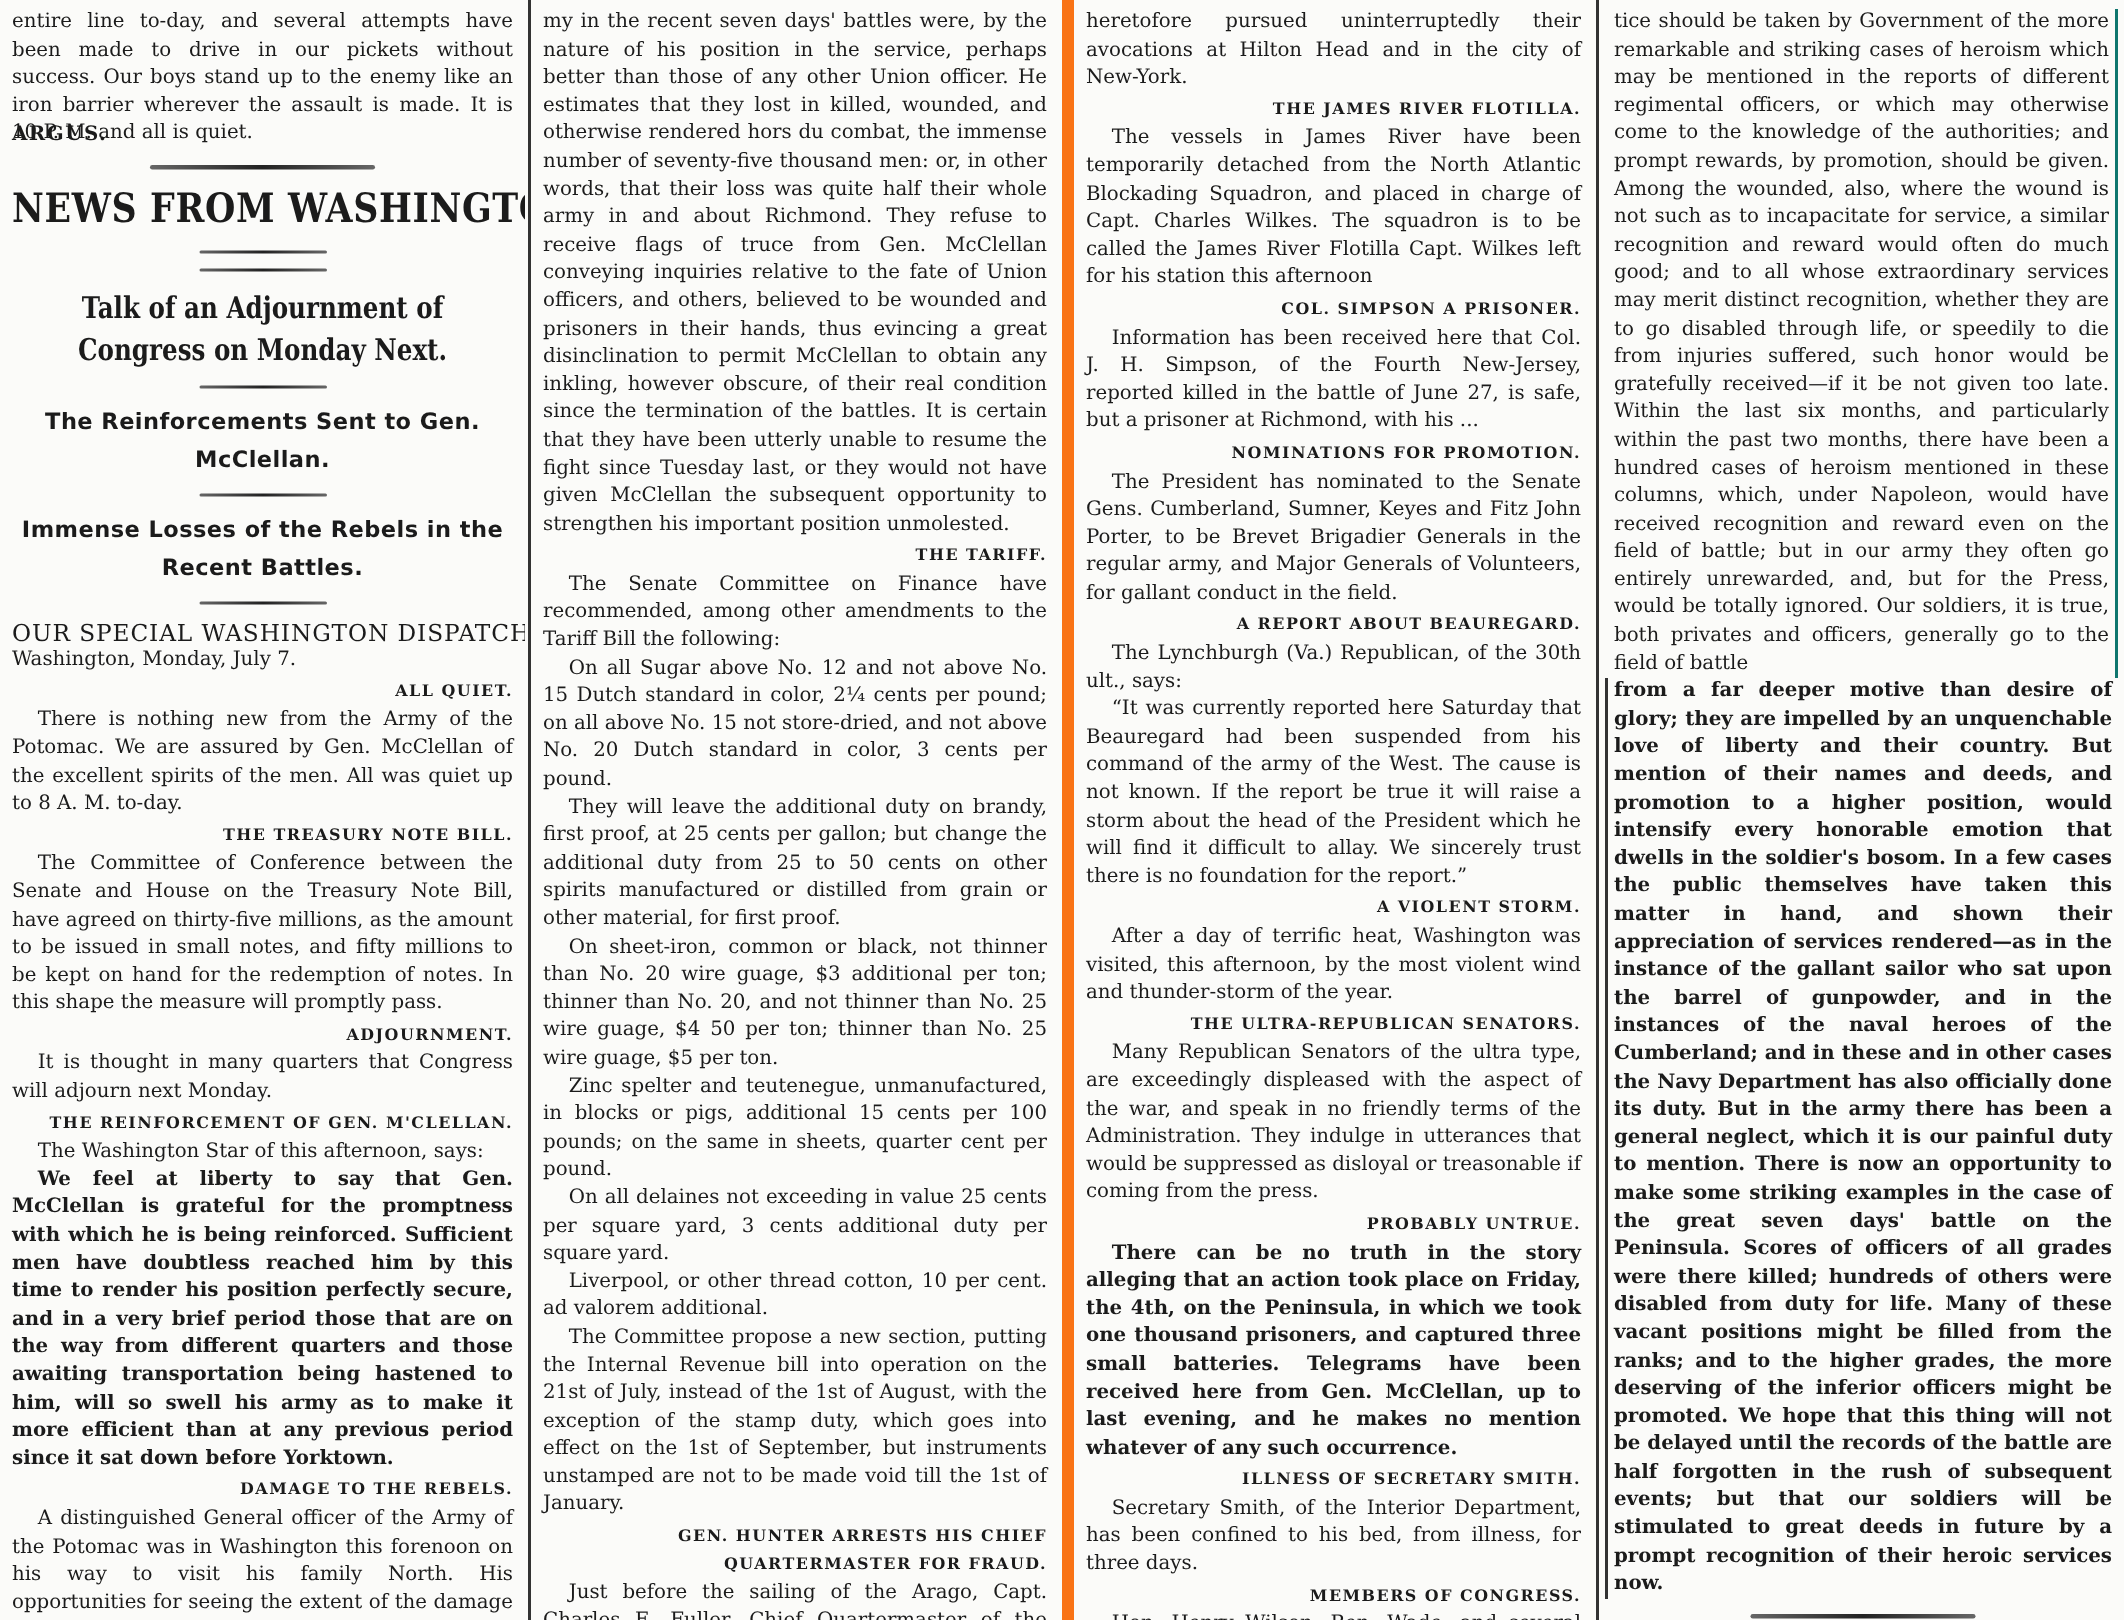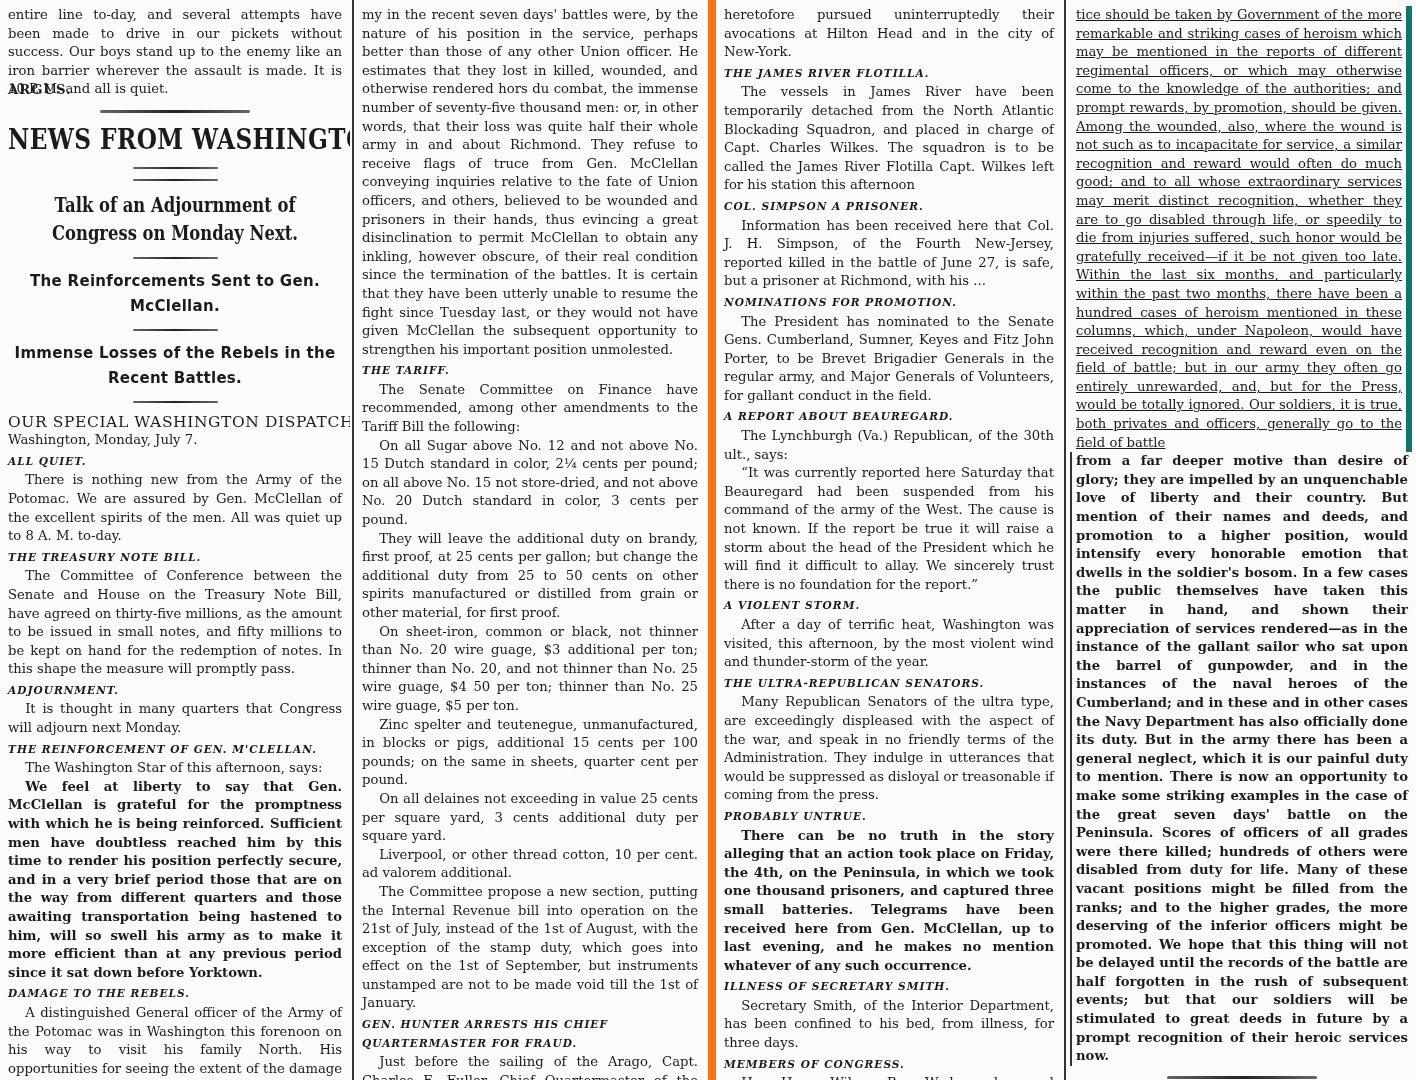--- a/index.html
+++ b/index.html
@@ -15,28 +15,28 @@
     box-sizing: border-box;
     padding: 6px 8px 0 8px;
     font-size: 13.2px; line-height: 18.6px;
     text-align: justify;
     overflow: hidden;
   }
   #col1 { left: 0; width: 350px; padding-left: 8px; }
   #col2 { left: 352px; width: 354px; border-left: 2px solid #333; }
   #col3 { left: 708px; width: 354px; border-left: 8px solid #f97316; }
   #col4 { left: 1064px; width: 352px; border-left: 2px solid #333; padding-left: 10px; }
-  .col4-top { border-right: 6px solid #0f766e; padding-right: 4px; margin-right: -4px; text-decoration: underline; }
+  .col4-top { border-right: 2px solid #0f766e; padding-right: 4px; margin-right: -4px; }
   .col4-bottom { border-left: 2px solid #333; margin-left: -6px; padding-left: 4px; }
   p { margin: 0; text-indent: 1.3em; }
   p.noindent { text-indent: 0; }
   .sig { text-align: left; padding-right: 30px; margin-top: -18px; letter-spacing: 1px; font-weight: bold; }
   .subhead {
-    text-align: left; font-size: 10.6px; letter-spacing: 1px;
-    text-transform: uppercase; margin: 2px 0 1px 0; font-weight: bold; font-style: italic;
+    text-align: right; font-size: 10.6px; letter-spacing: 1px;
+    text-transform: uppercase; margin: 2px 0 1px 0; font-weight: bold;
   }
   .dateline { padding-right: 10px; }
   .rule { width: 150px; height: 3px; margin: 10px auto 10px auto; background: linear-gradient(90deg, #666, #222 50%, #666); border-radius: 2px; }
   .rule.short { width: 85px; height: 2px; }
   .masthead {
     font-family: "DejaVu Serif", serif; font-weight: bold;
     font-size: 27px; letter-spacing: 0.5px; text-align: center;
     margin: 6px 0 4px 0; line-height: 34px; transform: scaleX(0.86); transform-origin: left; white-space: nowrap;
   }
   .deck {

